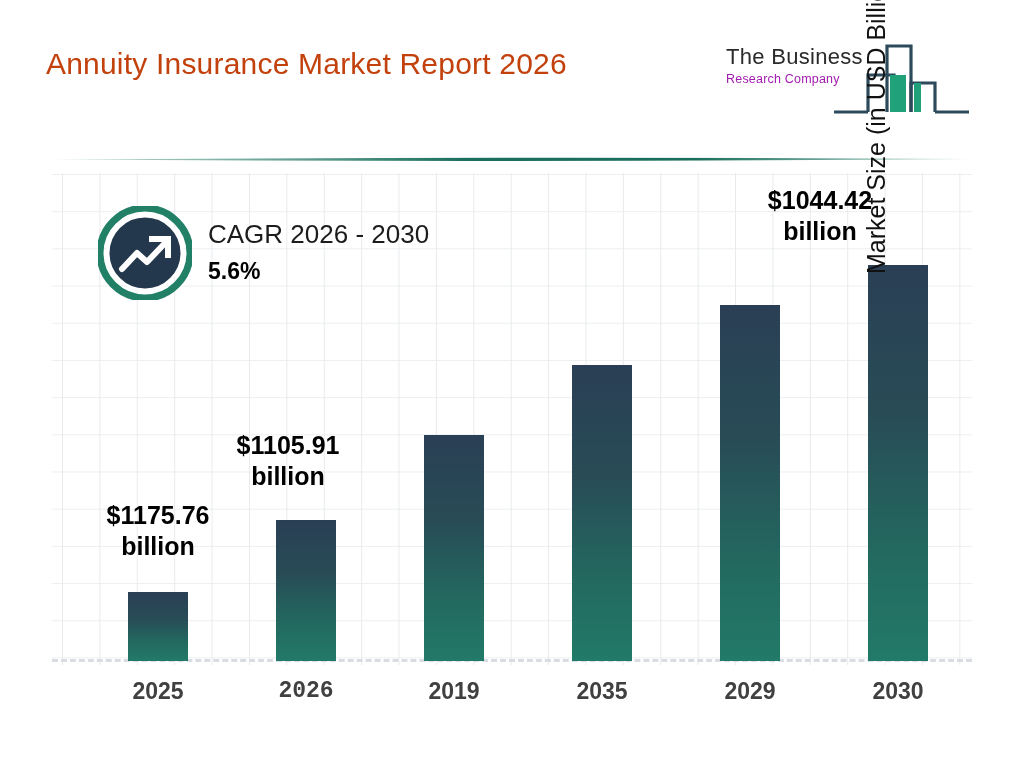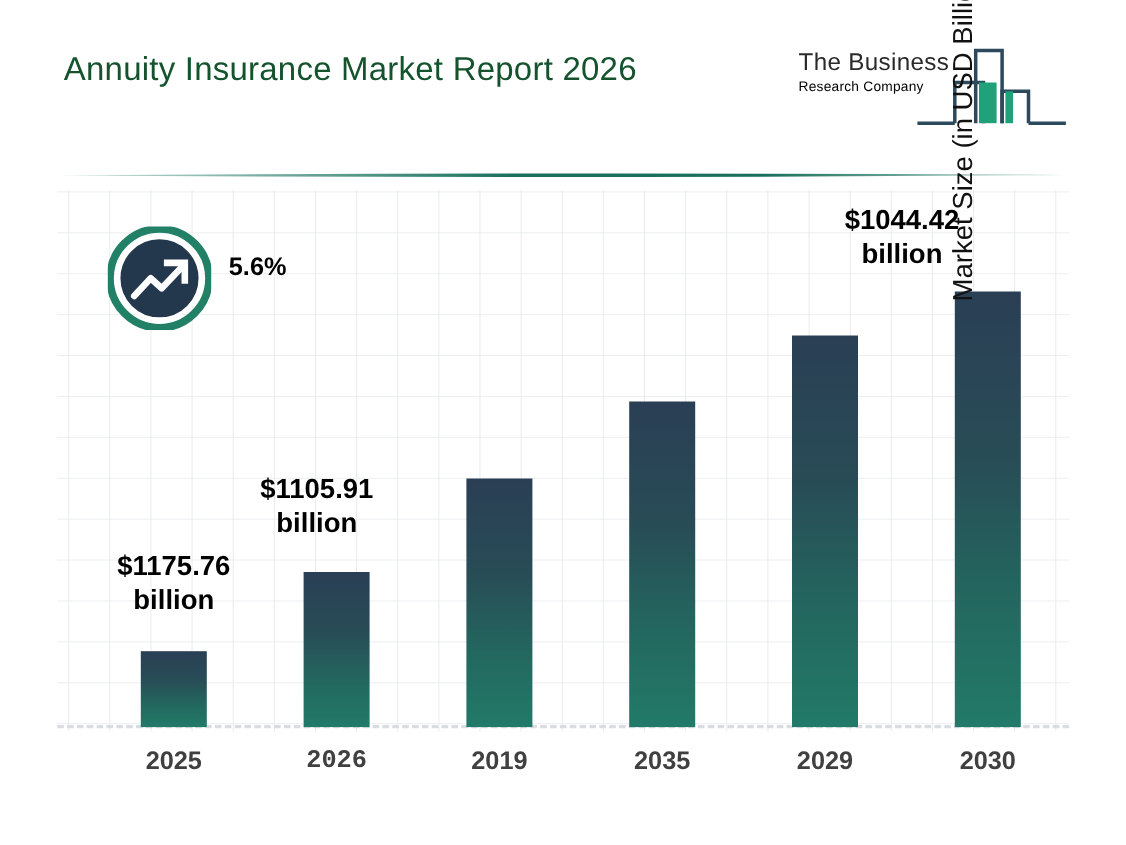--- a/index.html
+++ b/index.html
@@ -17,25 +17,25 @@
   }
 
   
   #header {
     position: absolute;
     left: 0; top: 0;
     width: 1024px; height: 150px;
   }
   #page-title {
     position: absolute;
-    left: 58px; top: 47px;
+    left: 46px; top: 47px;
     font-size: 30px;
     font-weight: 400;
     letter-spacing: 0.2px;
-    color: #14532d;
+    color: #c2410c;
     white-space: nowrap;
   }
 
   
   #logo {
     position: absolute;
     left: 726px; top: 36px;
     width: 245px; height: 82px;
   }
   #logo-wordmark {
@@ -48,21 +48,21 @@
     font-size: 22px;
     font-weight: 400;
     color: #2a2a2a;
     line-height: 1;
     letter-spacing: 0.3px;
     white-space: nowrap;
   }
   #logo-line2 {
     font-size: 12.5px;
     font-weight: 400;
-    color: #000000;
+    color: #a21caf;
     line-height: 1;
     margin-top: 5px;
     letter-spacing: 0.2px;
     white-space: nowrap;
   }
   #logo-mark {
     position: absolute;
     left: 106px; top: 0px;
     width: 139px; height: 82px;
   }
@@ -237,15 +237,16 @@
 <div id="y-axis-title">Market Size (in USD Billion)</div>
 
 <div id="cagr-group">
   <svg id="cagr-badge" viewBox="0 0 94 94">
     <circle cx="47" cy="47" r="45" fill="none" stroke="#218066" stroke-width="7"></circle>
     <circle cx="47" cy="47" r="37" fill="#23374d" stroke="#ffffff" stroke-width="3"></circle>
     <path d="M24 63 L39 47 L49 56 L68 36" fill="none" stroke="#ffffff" stroke-width="6" stroke-linecap="round" stroke-linejoin="round"></path>
     <path d="M54 33 L70 33 L70 49" fill="none" stroke="#ffffff" stroke-width="6" stroke-linecap="square" stroke-linejoin="miter"></path>
   </svg>
   <div id="cagr-text">
+    <div id="cagr-period">CAGR 2026 - 2030</div>
     <div id="cagr-value">5.6%</div>
   </div>
 </div>
 
 </body></html>

